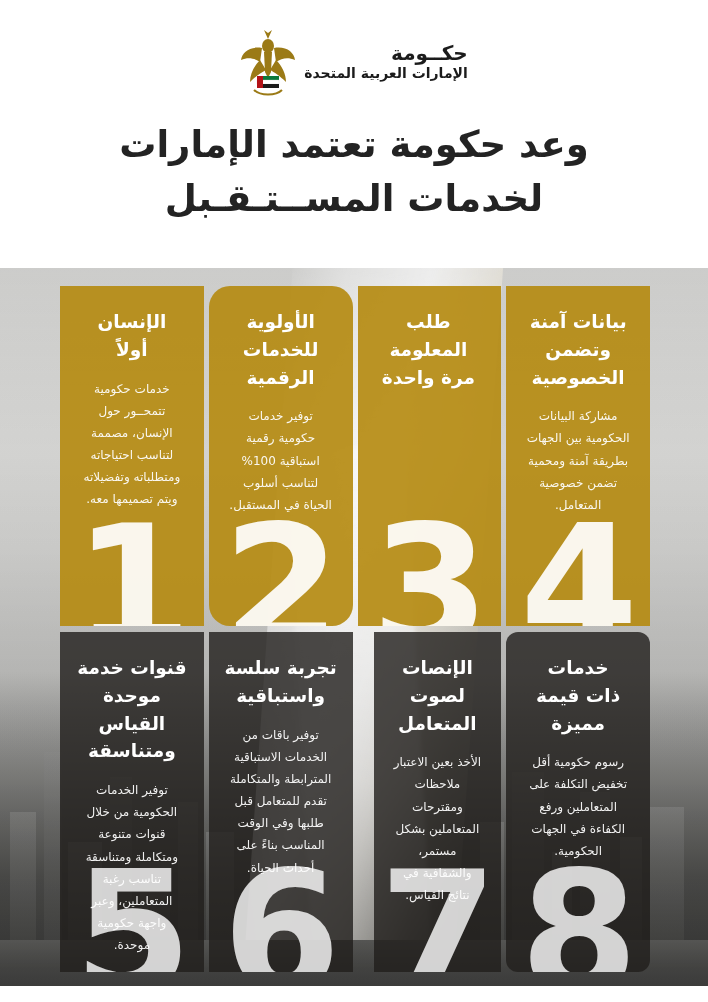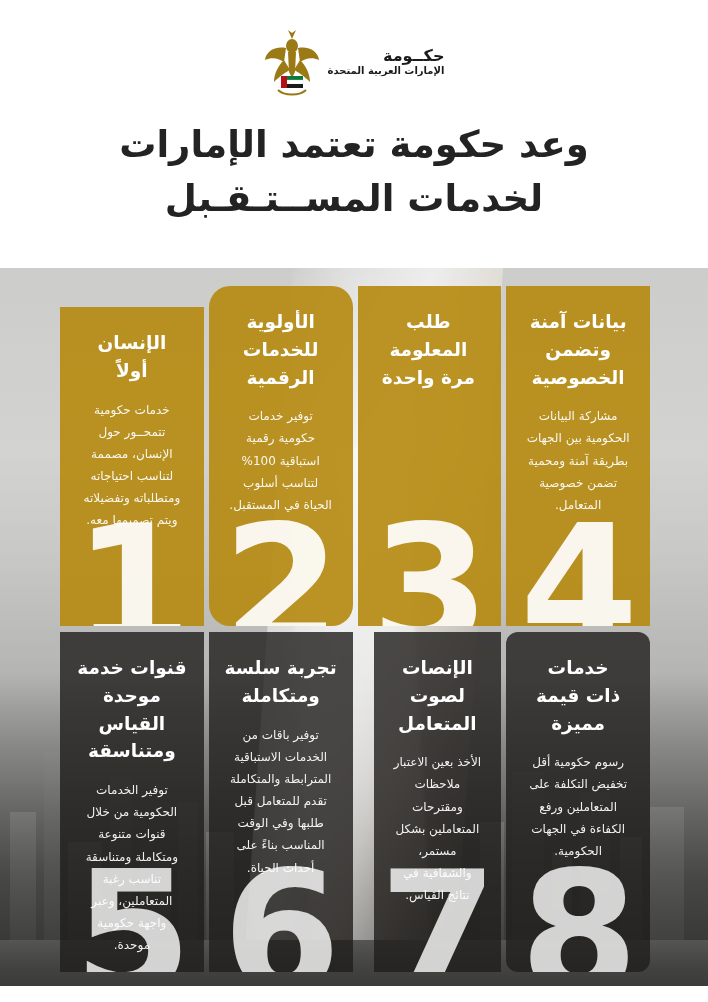--- a/index.html
+++ b/index.html
@@ -42,27 +42,27 @@
     position: relative;
   }
   .emblem svg { display: block; }
   .logo-text {
     display: flex;
     flex-direction: column;
     align-items: flex-start;
     line-height: 1.15;
   }
   .logo-ar-1 {
-    font-size: 16px;
+    font-size: 20px;
     font-weight: bold;
     color: #1b1b1b;
     letter-spacing: 1px;
   }
   .logo-ar-2 {
-    font-size: 10px;
+    font-size: 14px;
     font-weight: bold;
     color: #1b1b1b;
   }
 
   .main-title {
     position: absolute;
     top: 118px;
     right: 70px;
     left: 70px;
     text-align: center;
@@ -278,21 +278,21 @@
       <div class="card gold" style="grid-row:1;grid-column:3;border-radius:21px;">
         <h3>
           <span>الأولوية</span><br>
           <span>للخدمات</span><br>
           <span>الرقمية</span>
         </h3>
         <p>توفير خدمات حكومية رقمية استباقية 100% لتناسب أسلوب الحياة في المستقبل.</p>
         <div class="bignum">2</div>
       </div>
 
-      <div class="card gold" style="grid-row:1;grid-column:4;margin-top:21px;">
+      <div class="card gold" style="grid-row:1;grid-column:4;">
         <h3>
           <span>الإنسان</span><br>
           <span>أولاً</span>
         </h3>
         <p>خدمات حكومية تتمحــور حول الإنسان، مصممة لتناسب احتياجاته ومتطلباته وتفضيلاته ويتم تصميمها معه.</p>
         <div class="bignum">1</div>
       </div>
 
       <div class="card dark" style="grid-row:2;grid-column:1;border-radius:12px;">
         <h3>
@@ -310,21 +310,21 @@
           <span>لصوت</span><br>
           <span>المتعامل</span>
         </h3>
         <p>الأخذ بعين الاعتبار ملاحظات ومقترحات المتعاملين بشكل مستمر، والشفافية في نتائج القياس.</p>
         <div class="bignum">7</div>
       </div>
 
       <div class="card dark" style="grid-row:2;grid-column:3;">
         <h3>
           <span>تجربة سلسة</span><br>
-          <span>ومتكاملة</span>
+          <span>واستباقية</span>
         </h3>
         <p>توفير باقات من الخدمات الاستباقية المترابطة والمتكاملة تقدم للمتعامل قبل طلبها وفي الوقت المناسب بناءً على أحداث الحياة.</p>
         <div class="bignum">6</div>
       </div>
 
       <div class="card dark" style="grid-row:2;grid-column:4;">
         <h3>
           <span>قنوات خدمة</span><br>
           <span>موحدة</span><br>
           <span>القياس</span><br>

